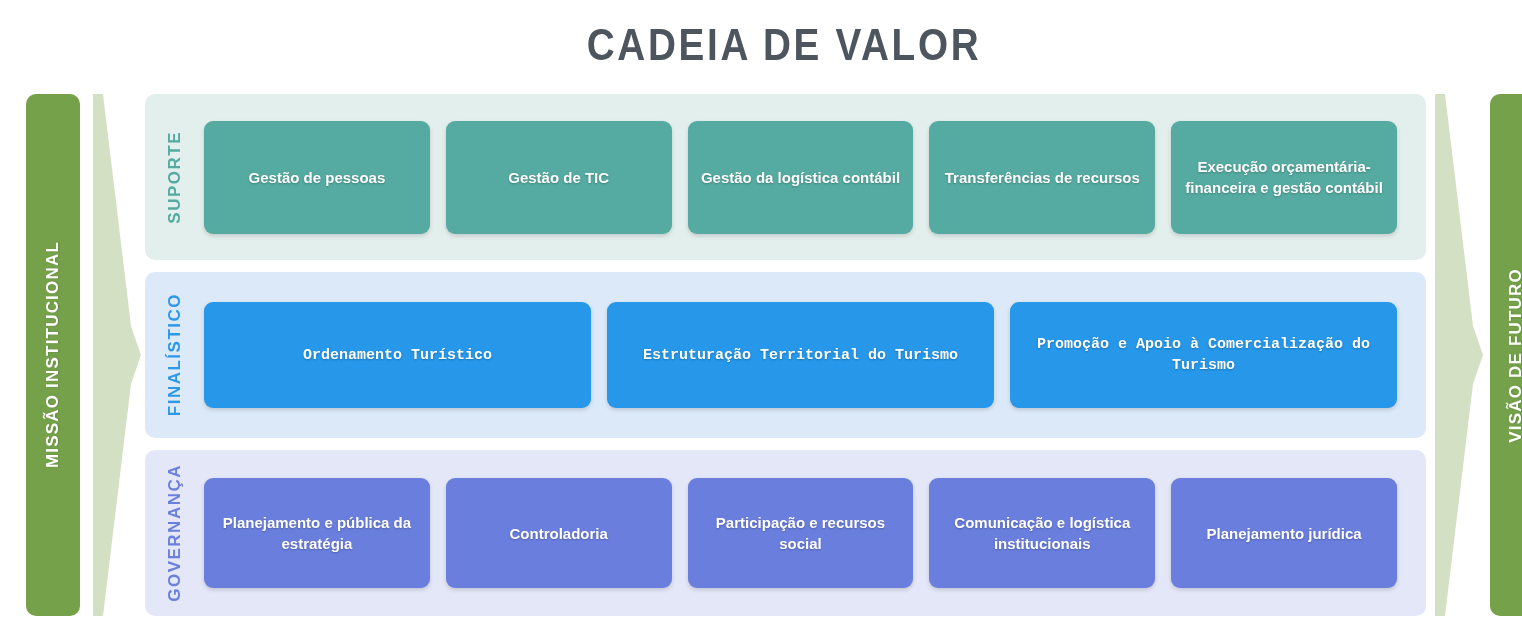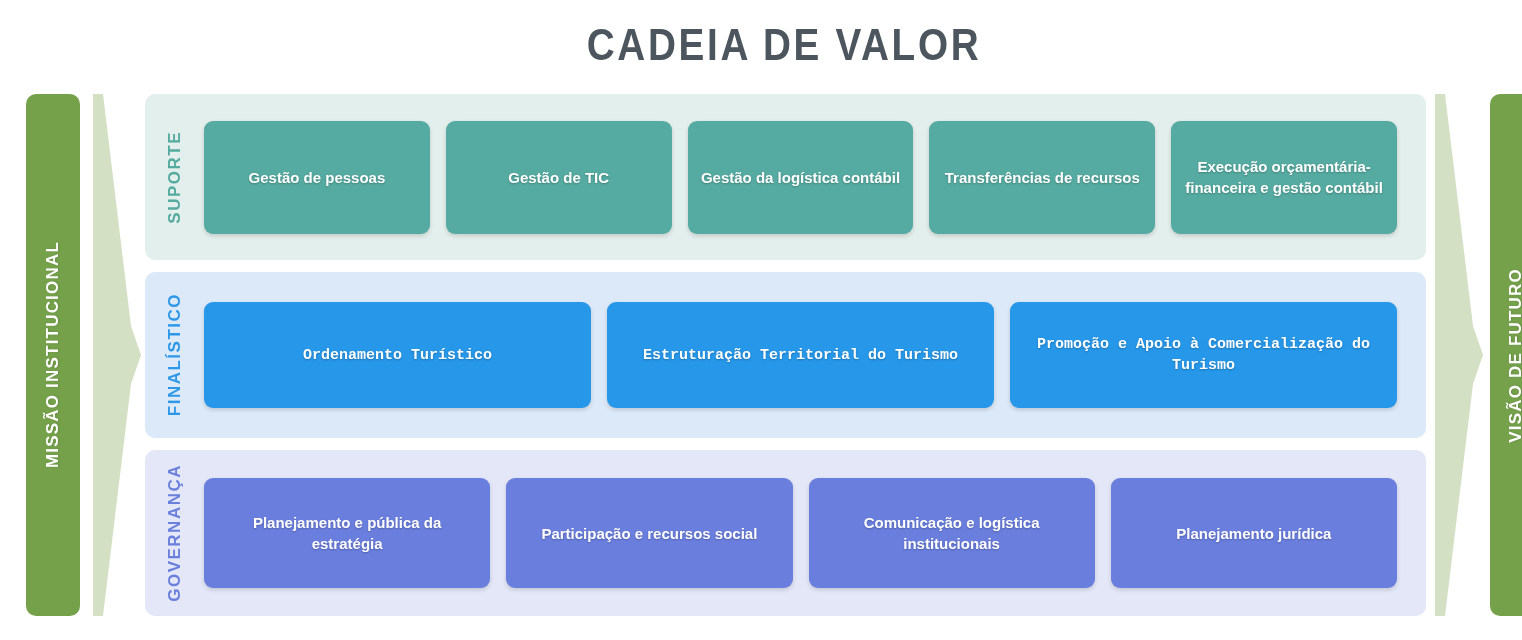--- a/index.html
+++ b/index.html
@@ -123,20 +123,23 @@
   </section>
         <section class="row theme-governanca">
     <div class="row-label">
             <span>GOVERNANÇA</span>
           </div>
     <div class="row-boxes">
             <div class="box">
               <span>Planejamento e pública da estratégia</span>
             </div>
             <div class="box">
+              <span>Controladoria</span>
+            </div>
+            <div class="box">
               <span>Participação e recursos social</span>
             </div>
             <div class="box">
               <span>Comunicação e logística institucionais</span>
             </div>
             <div class="box">
               <span>Planejamento jurídica</span>
             </div>
           </div>
   </section>

